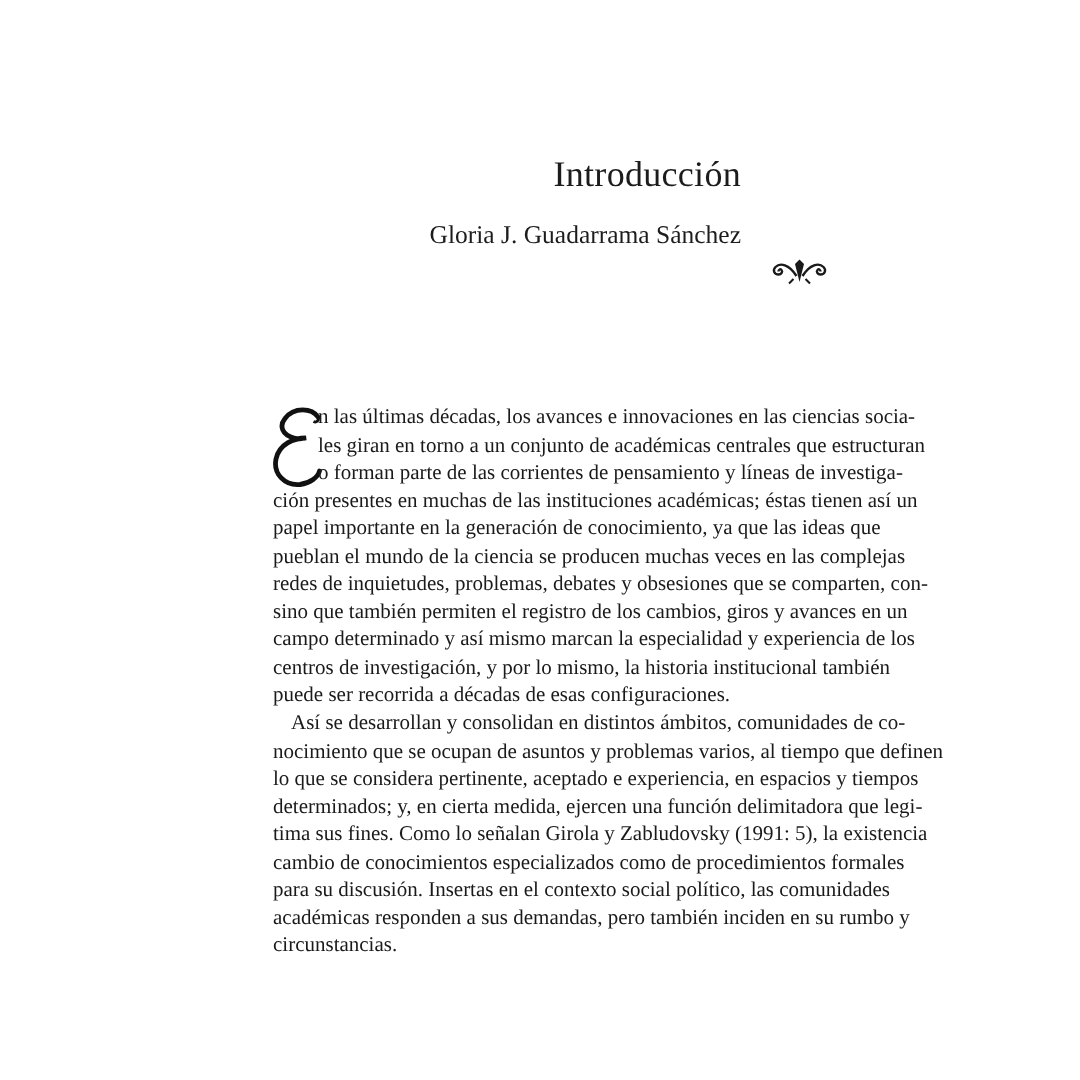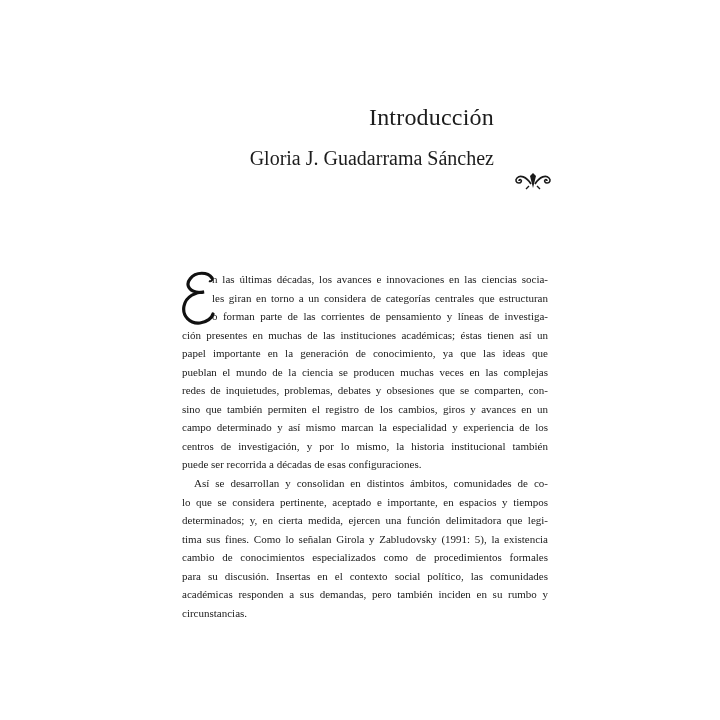--- a/index.html
+++ b/index.html
@@ -1,21 +1,21 @@
 <!DOCTYPE html>
 <html><head>
 <meta charset="utf-8">
 <style>
   html, body { margin: 0; padding: 0; background: #ffffff; }
   body { width: 720px; height: 720px; position: relative; overflow: hidden; }
   .page { position: absolute; left: 0; top: 0; width: 664px; height: 720px; background: #fff; color: #1a1a1a; font-family: "Liberation Serif", "DejaVu Serif", serif; }
   .title { position: absolute; right: 170px; top: 104px; font-size: 24px; letter-spacing: 0.2px; color: #1c1c1c; white-space: nowrap; }
-  .author { position: absolute; right: 170px; top: 147px; font-size: 20px; color: #1c1c1c; white-space: nowrap; }
+  .author { position: absolute; right: 170px; top: 147px; font-size: 17px; color: #1c1c1c; white-space: nowrap; }
   .ornament { position: absolute; left: 514px; top: 172px; width: 38px; height: 18px; }
-  .body { position: absolute; left: 182px; top: 270px; width: 366px; font-size: 11px; line-height: 18.55px; color: #1a1a1a; }
+  .body { position: absolute; left: 182px; top: 270px; width: 366px; font-size: 14px; line-height: 18.55px; color: #1a1a1a; }
   .line { display: block; white-space: nowrap; text-align: justify; text-align-last: justify; height: 18.55px; overflow: visible; }
   .line.last { text-align-last: left; }
   .line.indent-drop { padding-left: 30px; }
   .line.indent-para { padding-left: 12px; }
   .dropcap { position: absolute; left: 182px; top: 270px; width: 34px; height: 56px; }
 </style>
 </head>
 <body>
 
 <div class="page">
@@ -30,34 +30,35 @@
   </svg>
 
   <svg class="dropcap" viewBox="0 0 34 56">
     <path d="M30 8 C26 2, 14 1, 8 9 C4 14, 6 20, 14 22 C18 23, 22 22, 22 22 C14 22, 4 26, 2 36 C0 46, 8 54, 18 53 C25 52, 30 48, 31 44" fill="none" stroke="#111" stroke-width="3.2" stroke-linecap="round"></path>
     <path d="M30 8 C31 10, 29 12, 27 11" fill="none" stroke="#111" stroke-width="2"></path>
   </svg>
 
   <div class="body">
     <div>
       <span class="line indent-drop">n las últimas décadas, los avances e innovaciones en las ciencias socia-</span>
-      <span class="line indent-drop">les giran en torno a un considera de categorías centrales que estructuran</span>
+      <span class="line indent-drop">les giran en torno a un conjunto de académicas centrales que estructuran</span>
       <span class="line indent-drop">o forman parte de las corrientes de pensamiento y líneas de investiga-</span>
       <span class="line">ción presentes en muchas de las instituciones académicas; éstas tienen así un</span>
       <span class="line">papel importante en la generación de conocimiento, ya que las ideas que</span>
       <span class="line">pueblan el mundo de la ciencia se producen muchas veces en las complejas</span>
       <span class="line">redes de inquietudes, problemas, debates y obsesiones que se comparten, con-</span>
       <span class="line">sino que también permiten el registro de los cambios, giros y avances en un</span>
       <span class="line">campo determinado y así mismo marcan la especialidad y experiencia de los</span>
       <span class="line">centros de investigación, y por lo mismo, la historia institucional también</span>
       <span class="line last">puede ser recorrida a décadas de esas configuraciones.</span>
     </div>
     <div>
       <span class="line indent-para">Así se desarrollan y consolidan en distintos ámbitos, comunidades de co-</span>
-      <span class="line">lo que se considera pertinente, aceptado e importante, en espacios y tiempos</span>
+      <span class="line">nocimiento que se ocupan de asuntos y problemas varios, al tiempo que definen</span>
+      <span class="line">lo que se considera pertinente, aceptado e experiencia, en espacios y tiempos</span>
       <span class="line">determinados; y, en cierta medida, ejercen una función delimitadora que legi-</span>
       <span class="line">tima sus fines. Como lo señalan Girola y Zabludovsky (1991: 5), la existencia</span>
       <span class="line">cambio de conocimientos especializados como de procedimientos formales</span>
       <span class="line">para su discusión. Insertas en el contexto social político, las comunidades</span>
       <span class="line">académicas responden a sus demandas, pero también inciden en su rumbo y</span>
       <span class="line last">circunstancias.</span>
     </div>
   </div>
 </div>
 

